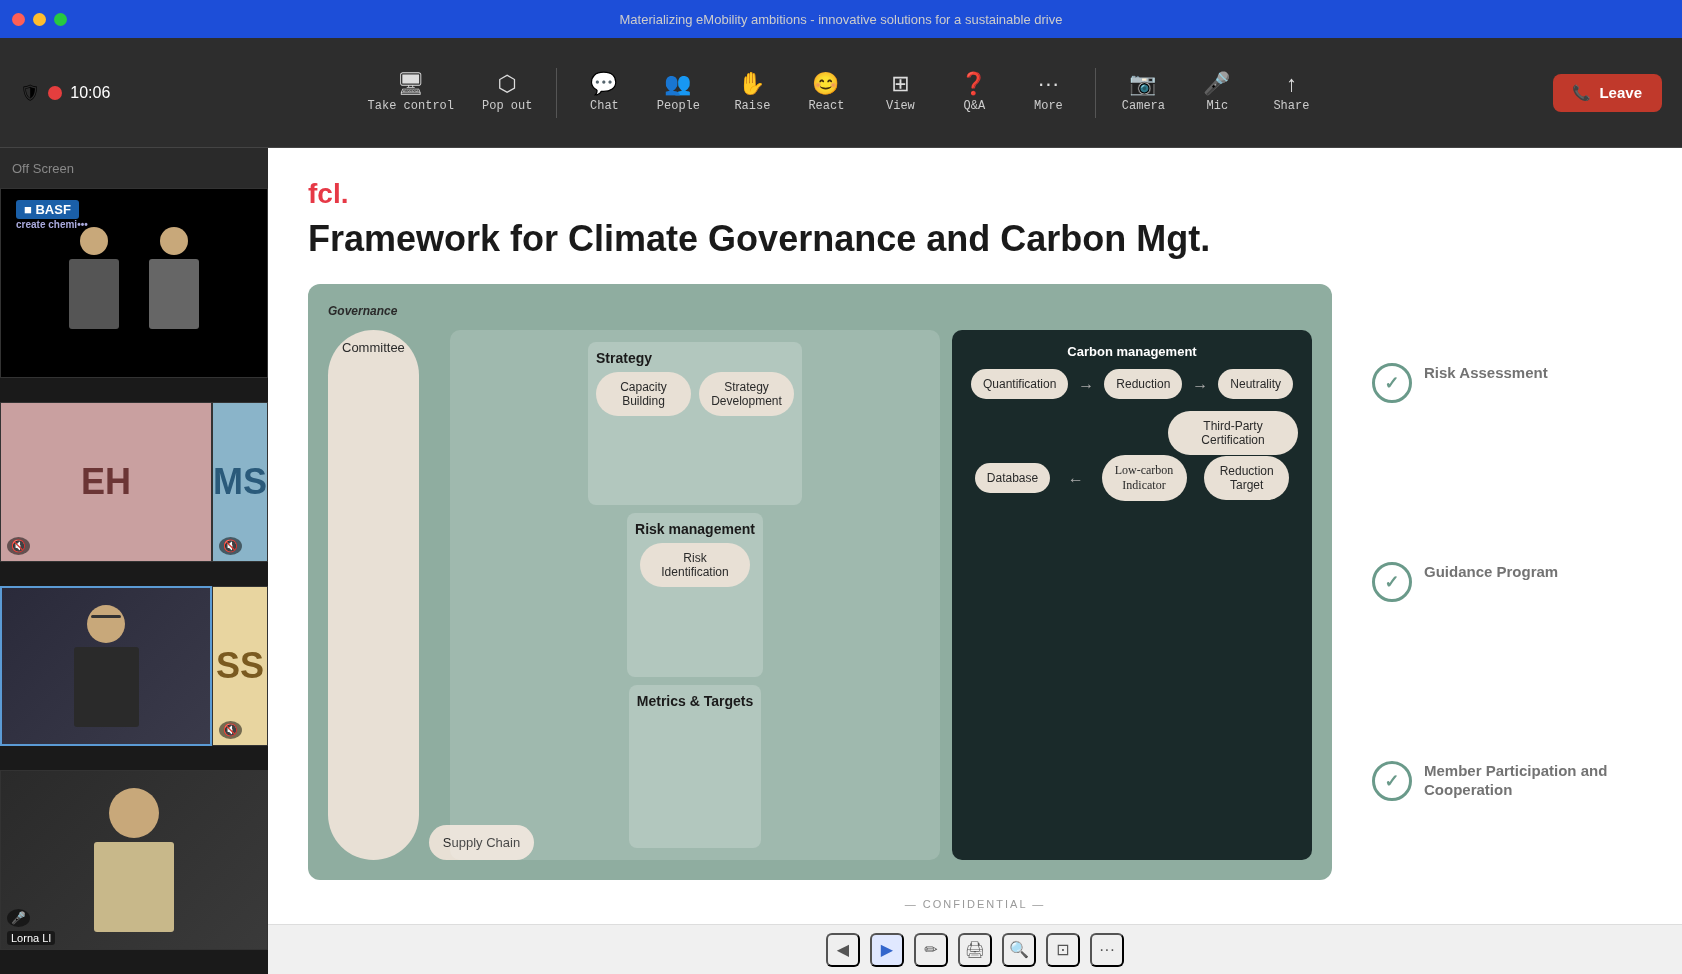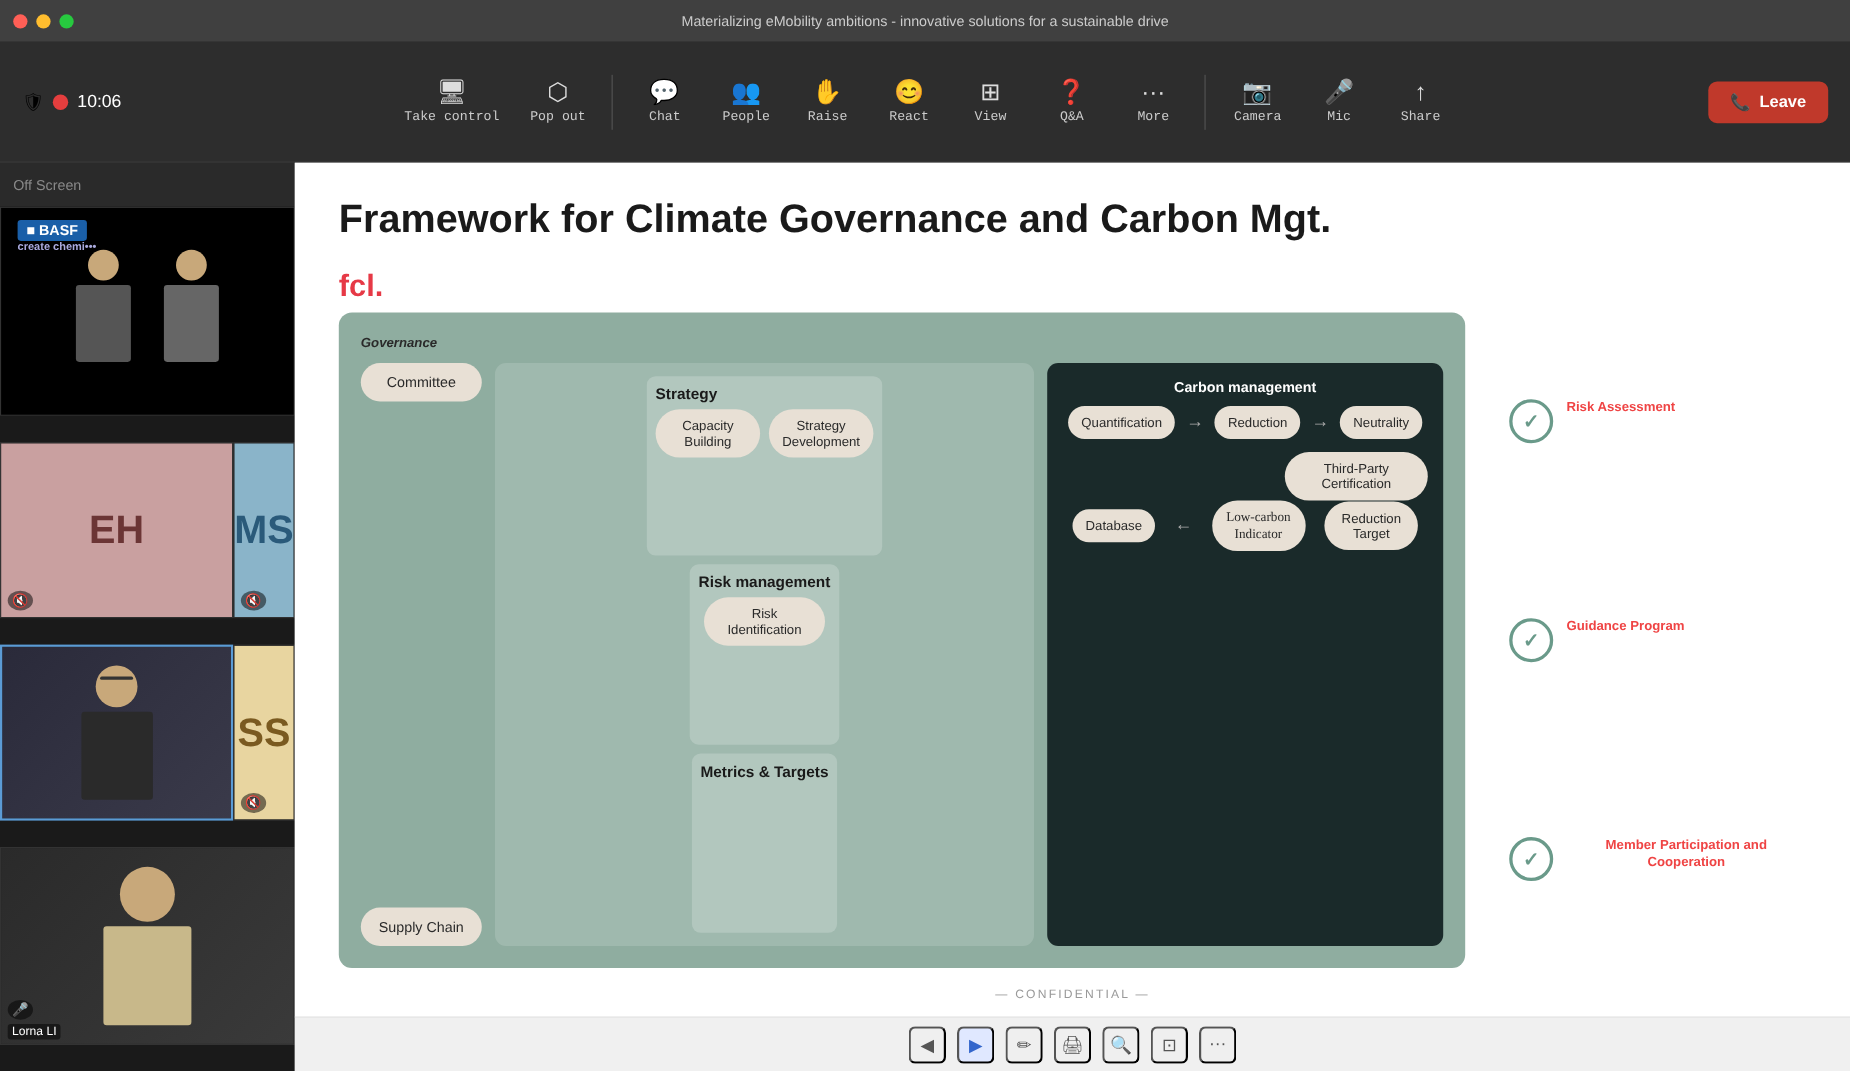--- a/index.html
+++ b/index.html
@@ -9,21 +9,21 @@
       background: #1e1e1e;
       font-family: -apple-system, BlinkMacSystemFont, 'Segoe UI', sans-serif;
       overflow: hidden;
       position: relative;
     }
 
     
     #title-bar {
       width: 100%;
       height: 38px;
-      background: #404040;
+      background: #1d4ed8;
       display: flex;
       align-items: center;
       justify-content: center;
       position: relative;
     }
     #window-controls {
       position: absolute;
       left: 12px;
       display: flex;
       gap: 8px;
@@ -296,21 +296,20 @@
 
     #diagram-inner {
       display: flex;
       gap: 12px;
       height: 100%;
     }
 
     
     #left-col {
       display: flex;
-      flex-direction: column;
       justify-content: space-around;
       gap: 10px;
       width: 110px;
     }
 
     
     #middle-col {
       flex: 1;
       background: rgba(255,255,255,0.15);
       border-radius: 10px;
@@ -413,25 +412,24 @@
       display: flex;
       align-items: center;
       justify-content: center;
       flex-shrink: 0;
       font-size: 18px;
       color: #6a9a8a;
       font-weight: 700;
     }
 
     .check-text {
-      font-size: 12px;
+      font-size: 15px;
       font-weight: 700;
-      color: #ef4444;
+      color: #737373;
       line-height: 1.3;
-      text-align: center;
     }
 
     #confidential-label {
       position: absolute;
       bottom: 14px;
       left: 50%;
       transform: translateX(-50%);
       color: #999;
       font-size: 11px;
       letter-spacing: 2px;
@@ -653,22 +651,22 @@
         <span class="mute-icon" style="bottom:22px;">🎤</span>
       </div>
 
     </div>
   </div>
 
   <div id="content">
 
     <div id="slide">
 
+      <div id="slide-logo">fcl.</div>
       <div id="slide-title">Framework for Climate Governance and Carbon Mgt.</div>
-      <div id="slide-logo">fcl.</div>
 
       <div id="slide-body">
 
         <div id="framework-diagram">
           <div id="governance-label">Governance</div>
 
           <div id="diagram-inner">
 
             <div id="left-col">
               <div class="oval-node">Committee</div>

